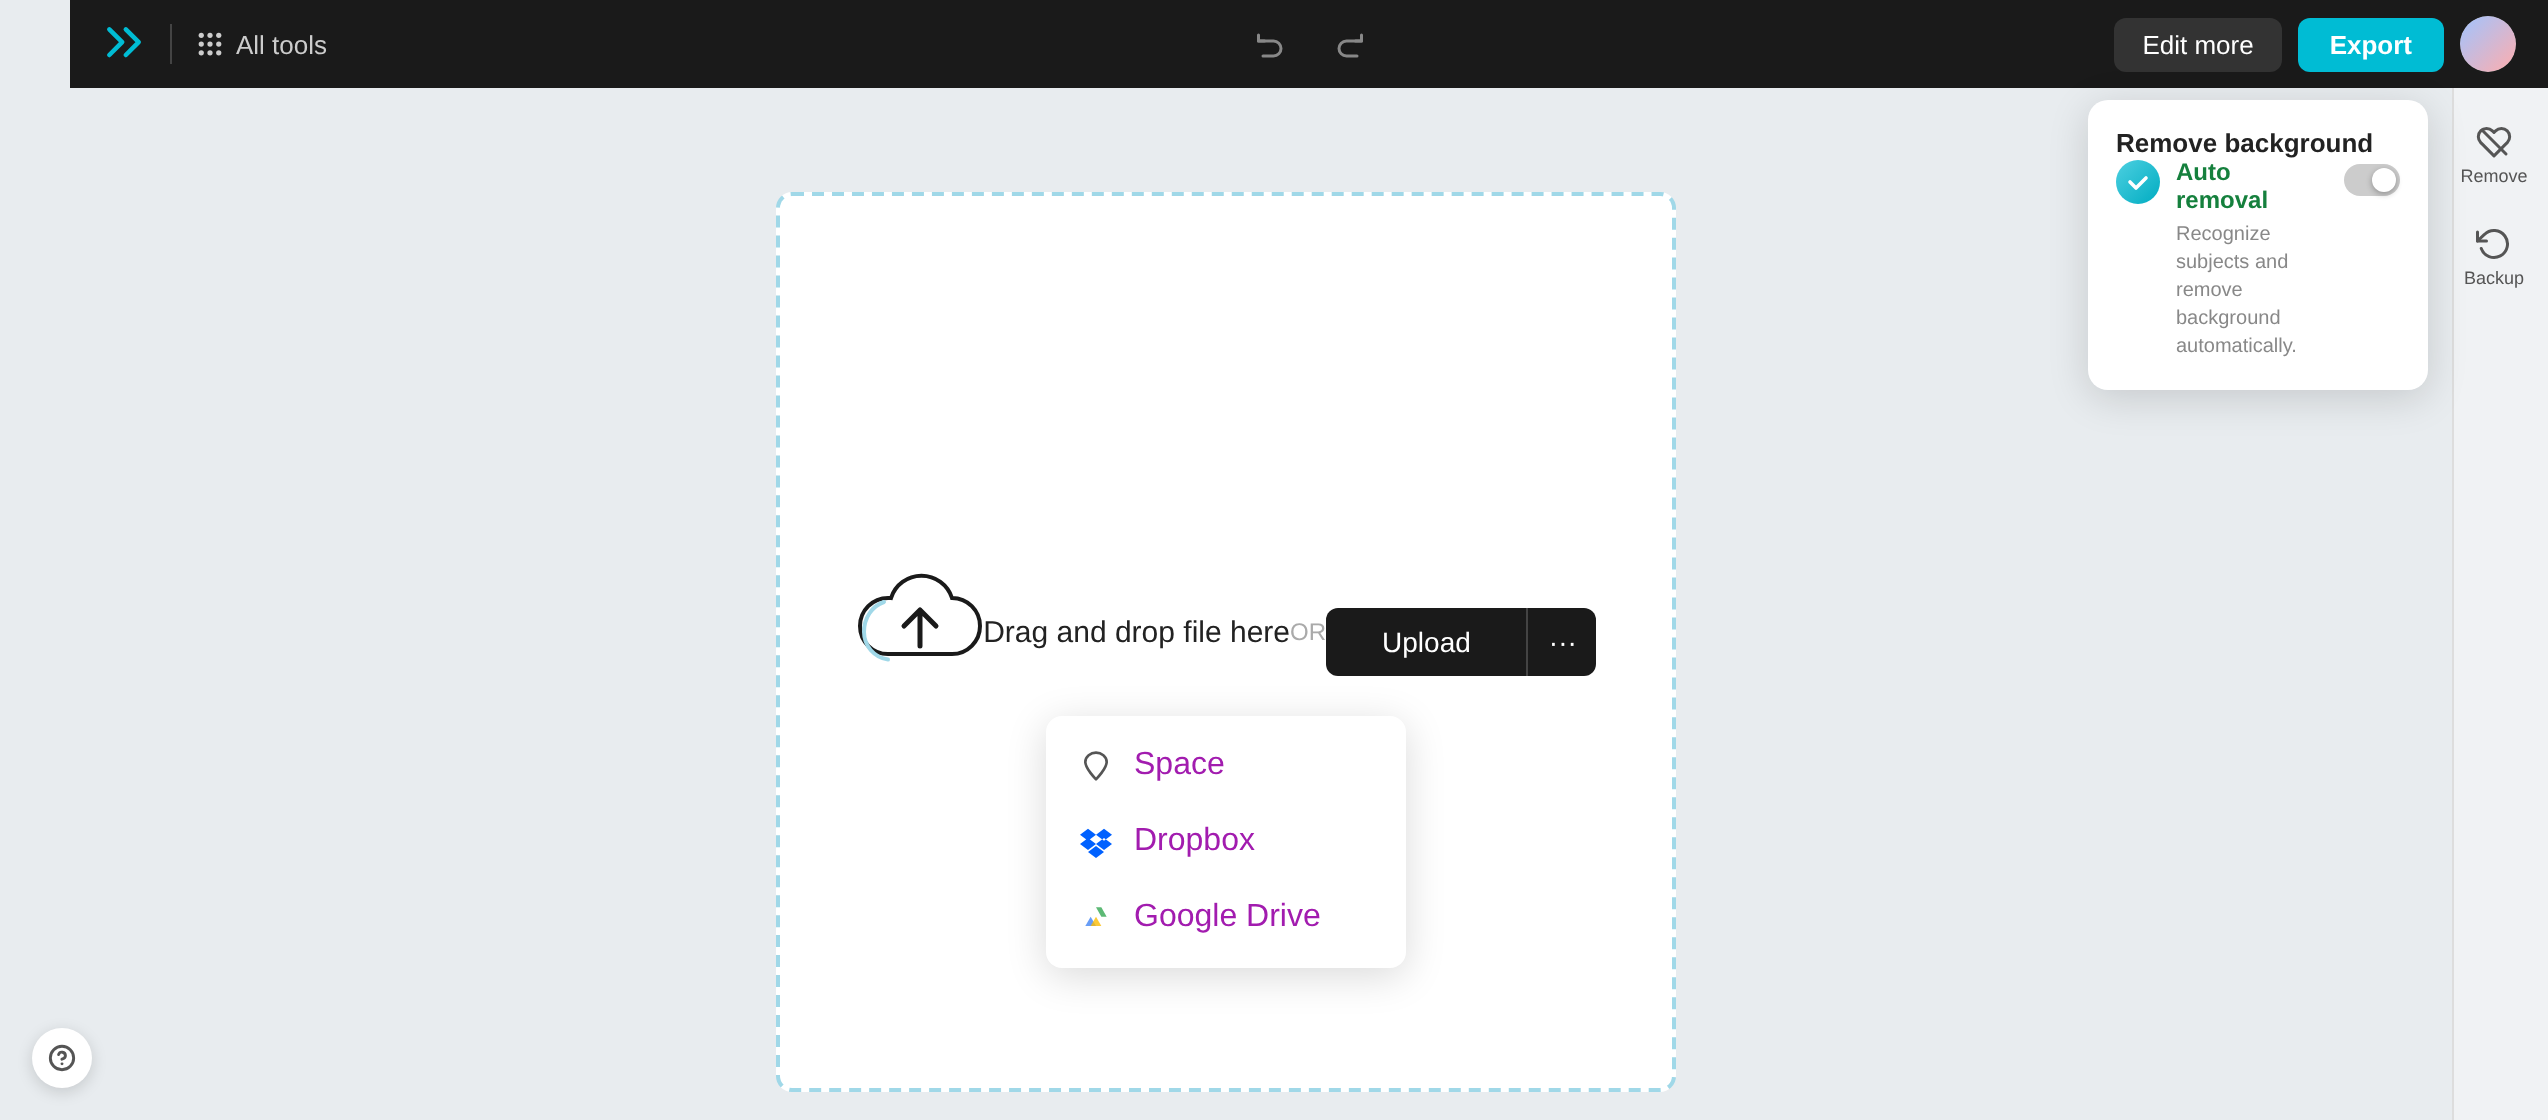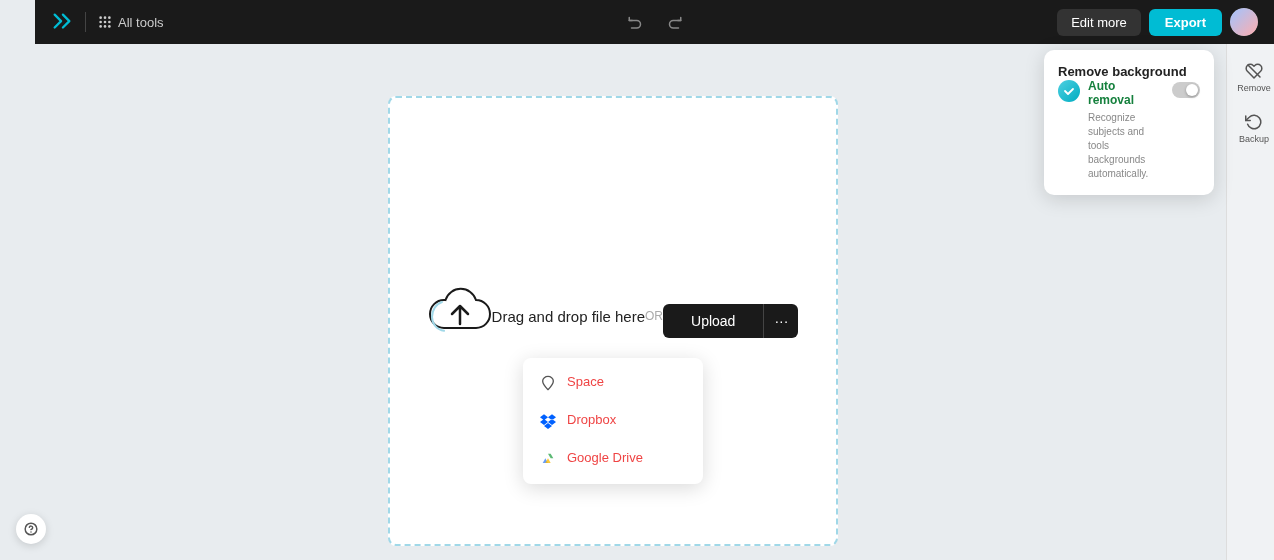--- a/index.html
+++ b/index.html
@@ -106,21 +106,21 @@
     
     .right-sidebar {
       position: absolute;
       top: 44px;
       right: 0;
       width: 48px;
       background: #f0f2f4;
       height: calc(560px - 44px);
       display: flex;
       flex-direction: column;
-      align-items: flex-end;
+      align-items: flex-start;
       padding-top: 12px;
       gap: 8px;
       border-left: 1px solid #ddd;
       z-index: 50;
     }
     .sidebar-icon-btn {
       display: flex;
       flex-direction: column;
       align-items: center;
       gap: 3px;
@@ -212,22 +212,22 @@
       box-shadow: 0 4px 20px rgba(0,0,0,0.15);
       width: 180px;
       padding: 6px 0;
       z-index: 200;
     }
     .dropdown-item {
       display: flex;
       align-items: flex-start;
       gap: 10px;
       padding: 10px 16px;
-      font-size: 13px;
-      color: #ef4444;
+      font-size: 16px;
+      color: #a21caf;
       cursor: pointer;
     }
     .dropdown-item-icon {
       width: 18px;
       height: 18px;
       display: flex;
       align-items: center;
       justify-content: center;
       color: #555;
     }
@@ -440,21 +440,21 @@
 <div class="remove-bg-panel">
   <div class="panel-title">Remove background</div>
   <div class="panel-auto-row">
     <div class="panel-check-icon">
       <svg viewBox="0 0 12 12" fill="none">
         <path d="M2 6l3 3 5-5" stroke="white" stroke-width="1.8" stroke-linecap="round" stroke-linejoin="round"></path>
       </svg>
     </div>
     <div style="flex:1;">
       <div class="panel-section-title">Auto removal</div>
-      <div class="panel-section-desc">Recognize subjects and tools backgrounds automatically.</div>
+      <div class="panel-section-desc">Recognize subjects and remove background automatically.</div>
     </div>
     <div class="panel-toggle"></div>
   </div>
 </div>
 
 <div class="bottom-left-icon">
   <svg width="14" height="14" viewBox="0 0 24 24" fill="none" stroke="#555" stroke-width="2.5" stroke-linecap="round" stroke-linejoin="round">
     <circle cx="12" cy="12" r="10"></circle>
     <path d="M9.09 9a3 3 0 015.83 1c0 2-3 3-3 3"></path>
       <line x1="12" y1="17" x2="12.01" y2="17"></line>

